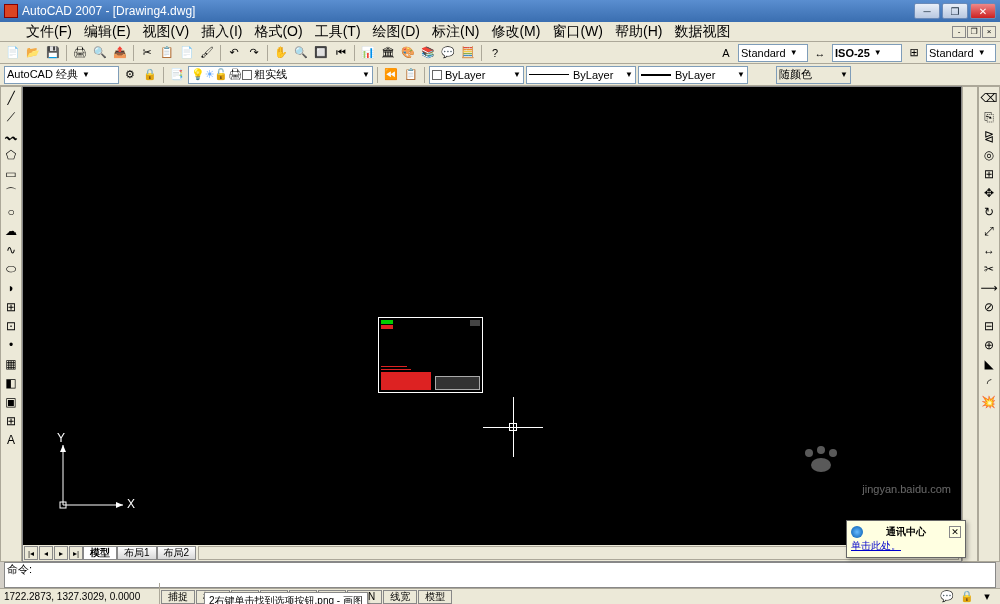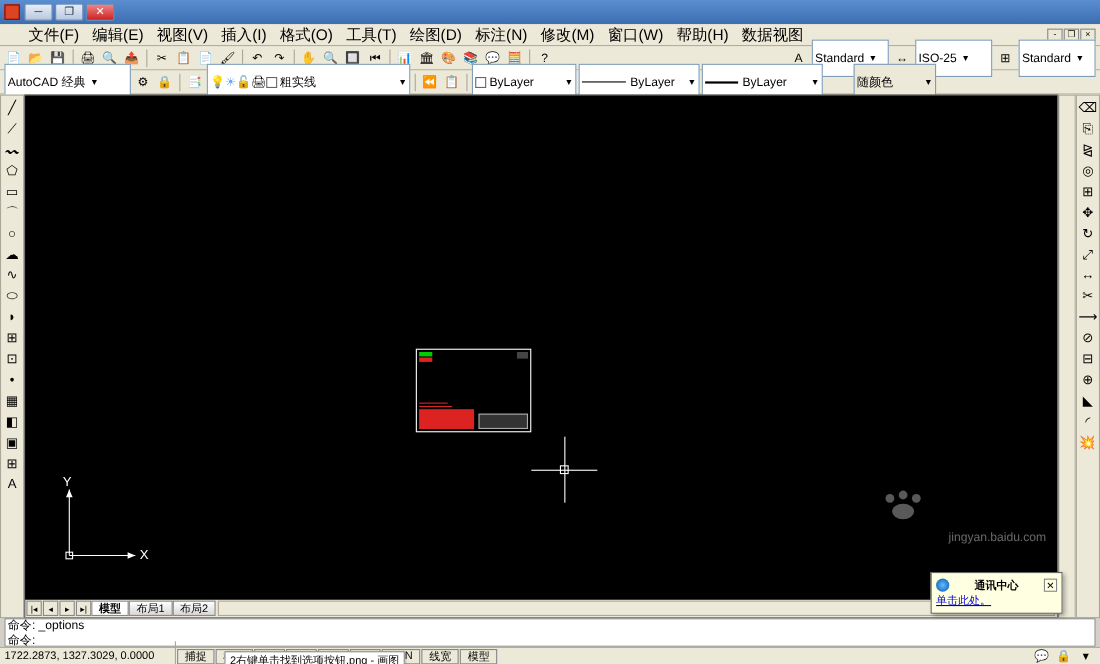--- a/index.html
+++ b/index.html
@@ -13,21 +13,21 @@
 .win-btn.close { background: linear-gradient(#e88,#c22); color: #fff; }
 
 .menubar { height: 20px; background: #ece9d8; border-bottom: 1px solid #aca899; display: flex; align-items: center; padding: 0 4px; }
 .menubar .menu-item { padding: 2px 6px; cursor: pointer; font-size: 14px; color: #000; }
 .mdi-btns { margin-left: auto; display: flex; gap: 1px; }
 .mdi-btn { width: 14px; height: 12px; border: 1px solid #888; background: #ece9d8; font-size: 8px; display:flex; align-items:center; justify-content:center; cursor:pointer; }
 
 .toolbar-row { height: 22px; background: #ece9d8; border-bottom: 1px solid #aca899; display: flex; align-items: center; padding: 0 4px; gap: 2px; }
 .tb-btn { width: 18px; height: 18px; border: 1px solid transparent; display: flex; align-items: center; justify-content: center; cursor: pointer; font-size: 11px; }
 .tb-sep { width: 1px; height: 16px; background: #aca899; margin: 0 2px; }
-.tb-drop { height: 34px; border: 1px solid #7f9db9; background: #fff; display: flex; align-items: center; padding: 0 2px; font-size: 11px; }
+.tb-drop { height: 18px; border: 1px solid #7f9db9; background: #fff; display: flex; align-items: center; padding: 0 2px; font-size: 11px; }
 .tb-drop .arrow { margin-left: 4px; font-size: 8px; }
 
 .main-area { position: absolute; top: 86px; left: 0; right: 0; bottom: 42px; display: flex; background: #ece9d8; }
 .left-toolbar, .right-toolbar { width: 22px; background: #ece9d8; border: 1px solid #aca899; display: flex; flex-direction: column; gap: 1px; padding: 2px 0; }
 .vt-btn { width: 20px; height: 18px; display:flex; align-items:center; justify-content:center; cursor:pointer; font-size: 12px; border: 1px solid transparent; }
 
 .drawing-container { flex: 1; display: flex; flex-direction: column; background: #000; position: relative; border: 1px solid #888; }
 .drawing-area { flex: 1; background: #000; position: relative; overflow: hidden; }
 .scroll-h { height: 16px; background: #ece9d8; display: flex; align-items: center; }
 .model-tabs { display: flex; height: 16px; align-items: center; font-size: 10px; }
@@ -68,20 +68,21 @@
 .pawprint { position:absolute; right:120px; bottom:70px; opacity:.35; color:#fff; pointer-events:none;}
 
 .layer-swatch { display:inline-block; width:10px; height:10px; border:1px solid #666; vertical-align:middle; }
 svg{display:block;}
 </style>
 </head>
 <body>
 
 <div class="titlebar">
   <div class="app-icon"></div>
+  <div class="title">AutoCAD 2007 - [Drawing4.dwg]</div>
   <div class="win-btns">
     <div class="win-btn">─</div>
     <div class="win-btn">❐</div>
     <div class="win-btn close">✕</div>
   </div>
 </div>
 
 <div class="menubar">
   <div class="app-icon" style="width:12px;height:12px;margin-right:4px;"></div>
   <div id="menus"><span class="menu-item">文件(F)</span><span class="menu-item">编辑(E)</span><span class="menu-item">视图(V)</span><span class="menu-item">插入(I)</span><span class="menu-item">格式(O)</span><span class="menu-item">工具(T)</span><span class="menu-item">绘图(D)</span><span class="menu-item">标注(N)</span><span class="menu-item">修改(M)</span><span class="menu-item">窗口(W)</span><span class="menu-item">帮助(H)</span><span class="menu-item">数据视图</span></div>
@@ -122,21 +123,21 @@
   <div class="tb-btn">🧮</div>
   <div class="tb-sep"></div>
   <div class="tb-btn">?</div>
   <div style="margin-left:auto;display:flex;gap:3px;align-items:center;">
     <div class="tb-btn">A</div>
     <div class="tb-drop" style="width:70px;">
         <span>Standard</span>
         <span class="arrow">▼</span>
       </div>
     <div class="tb-btn">↔</div>
-    <div class="tb-drop" style="width:70px;">
+    <div class="tb-drop" style="width:70px;font-weight:bold;">
         <span>ISO-25</span>
         <span class="arrow">▼</span>
       </div>
     <div class="tb-btn">⊞</div>
     <div class="tb-drop" style="width:70px;">
         <span>Standard</span>
         <span class="arrow">▼</span>
       </div>
   </div>
 </div>
@@ -275,21 +276,20 @@
     <div class="vt-btn">⊘</div>
     <div class="vt-btn">⊟</div>
     <div class="vt-btn">⊕</div>
     <div class="vt-btn">◣</div>
     <div class="vt-btn">◜</div>
     <div class="vt-btn">💥</div>
   </div>
 </div>
 
 <div class="cmd-area">
-  <div class="cmd-line">命令: _options</div>
   <div class="cmd-line">命令:</div>
 </div>
 
 <div class="tooltip-popup">
   <div class="thead">
     <div class="ticon"></div>
     <b>通讯中心</b>
     <span style="cursor:pointer;border:1px solid #888;width:12px;height:12px;display:flex;align-items:center;justify-content:center;font-size:9px;">✕</span>
   </div>
   <a>单击此处。</a>

